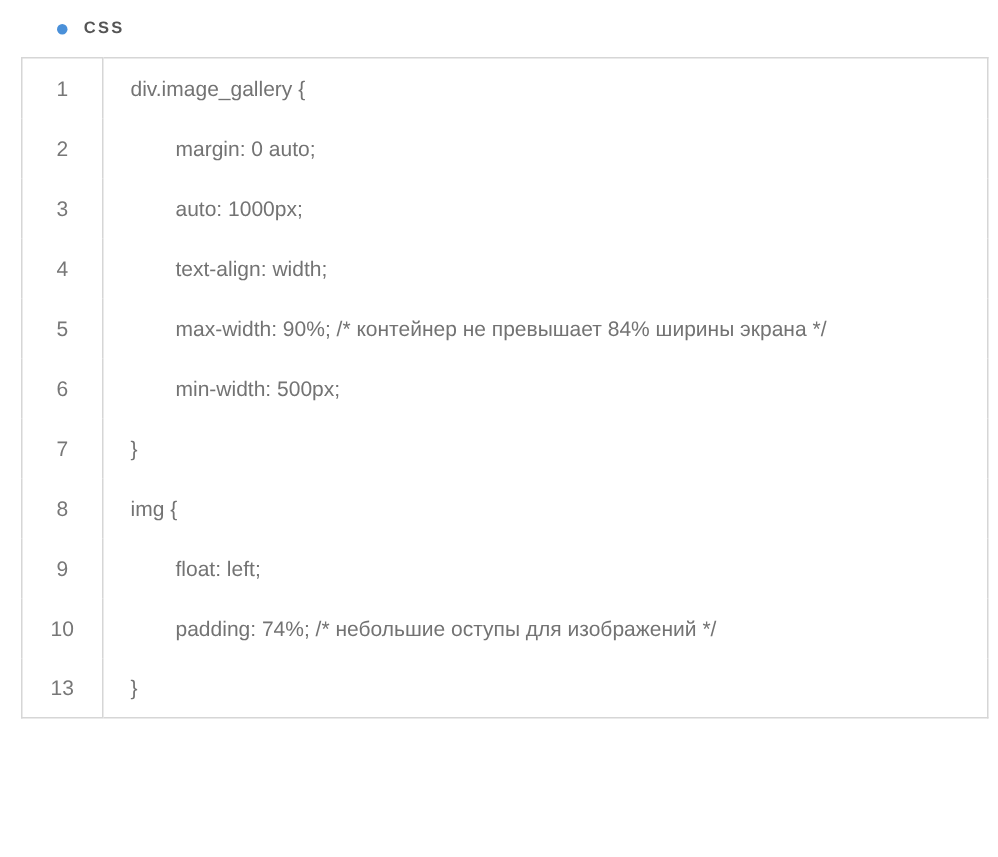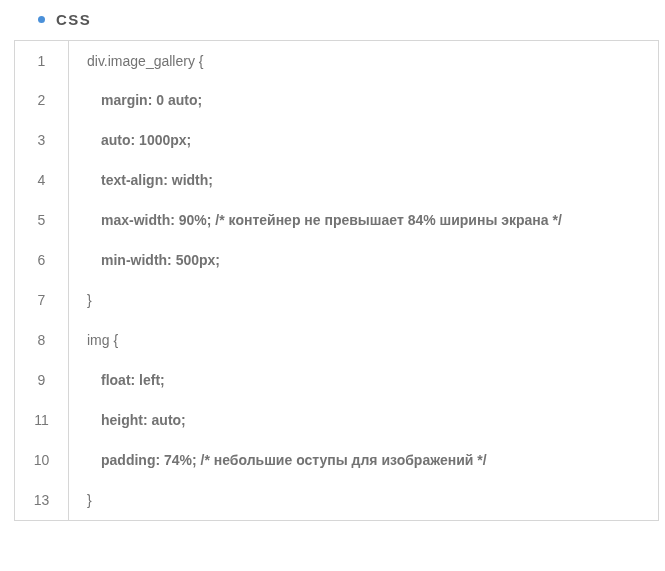--- a/index.html
+++ b/index.html
@@ -21,21 +21,21 @@
       height: 7px;
       background: #4a90d9;
       border-radius: 50%;
       vertical-align: middle;
       margin-right: 7px;
     }
     .header .label {
       font-weight: bold;
       letter-spacing: 1.5px;
       color: #555;
-      font-size: 15px;
+      font-size: 11px;
       vertical-align: middle;
     }
     .code-table {
       border: 1px solid #d6d6d6;
       border-collapse: collapse;
       width: 645px;
       margin-left: 4px;
     }
     .code-table td {
       vertical-align: middle;
@@ -45,21 +45,21 @@
       width: 54px;
       text-align: center;
       border-right: 1px solid #d6d6d6;
       color: #777;
     }
     .code-cell {
       padding-left: 18px;
       color: #737373;
       white-space: pre;
     }
-    .indent-1 { padding-left: 32px; font-weight: bold; }
+    .indent-1 { padding-left: 48px; }
   </style>
 </head>
 <body>
 
 <div class="header">
   <span class="bullet"></span>
   <span class="label">CSS</span>
 </div>
 
 <table class="code-table">
@@ -94,24 +94,20 @@
     </tr>
     <tr>
       <td class="line-num-cell">8</td>
       <td class="code-cell">img {</td>
     </tr>
     <tr>
       <td class="line-num-cell">9</td>
       <td class="code-cell indent-1">float: left;</td>
     </tr>
     <tr>
-      <td class="line-num-cell">11</td>
-      <td class="code-cell indent-1">height: auto;</td>
-    </tr>
-    <tr>
       <td class="line-num-cell">10</td>
       <td class="code-cell indent-1">padding: 74%; /* небольшие оступы для изображений */</td>
     </tr>
     <tr>
       <td class="line-num-cell">13</td>
       <td class="code-cell">}</td>
     </tr>
   </tbody>
 </table>
 

